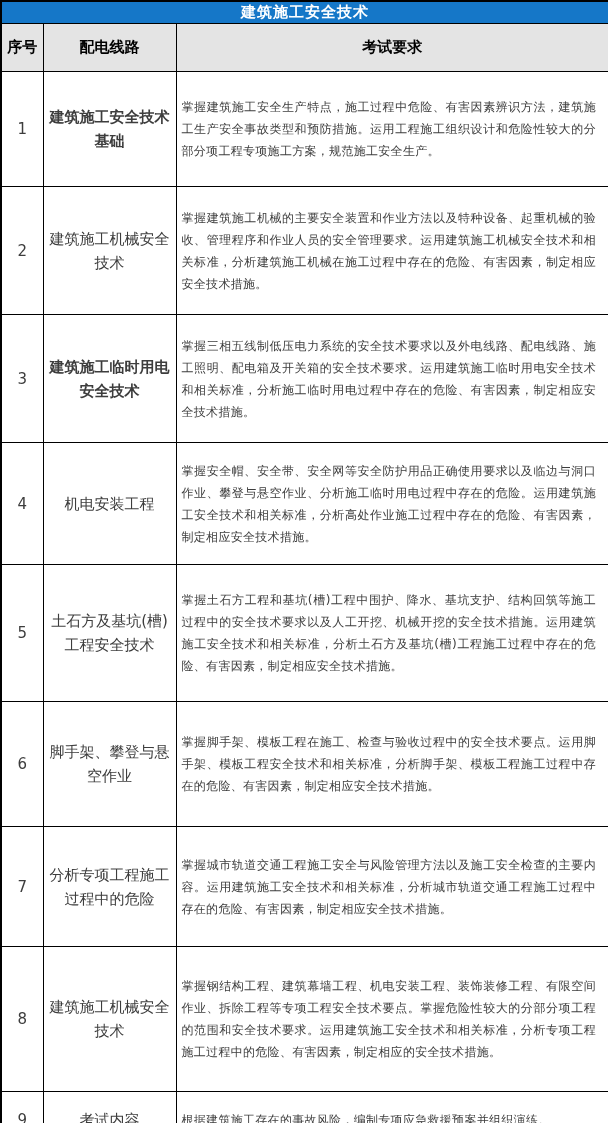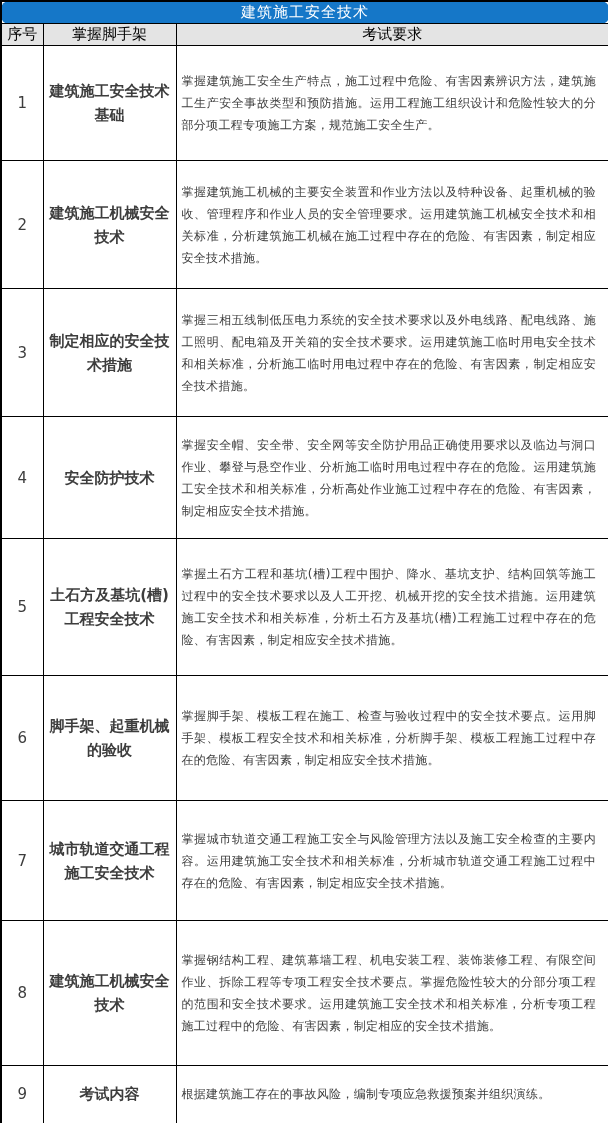--- a/index.html
+++ b/index.html
@@ -18,52 +18,50 @@
     border: 2px solid var(--border, #000000);
   }
   table.exam th, table.exam td {
     border: 1px solid var(--border, #000000);
     box-sizing: border-box;
   }
   .title-cell {
     background: var(--title-bg, #1577C8);
     color: var(--title-text, #FFFFFF);
     font-size: 15px;
-    font-weight: normal;
+    font-weight: bold;
     text-align: center;
     height: 22px;
     padding: 1px 0;
     letter-spacing: 1px;
-    border-radius: 8px;
   }
   .col-head {
     background: var(--header-bg, #E4E4E4);
     color: var(--header-text, #000000);
     font-size: 15px;
-    font-weight: normal;
+    font-weight: bold;
     text-align: center;
     height: 21px;
-    padding: 1px 0;
+    padding: 14px 0;
   }
   td.no {
     text-align: center;
     vertical-align: middle;
     font-size: 15px;
     color: var(--text, #303030);
     background: #ffffff;
   }
   td.content {
     text-align: center;
     vertical-align: middle;
     font-size: 15px;
     line-height: 24px;
     color: var(--text, #303030);
     padding: 2px 6px;
     background: #ffffff;
-    font-weight: bold;
   }
   td.content.bold {
     font-weight: bold;
     margin-top: 48px;
   }
   td.req {
     text-align: justify;
     vertical-align: middle;
     font-size: 12px;
     line-height: 22px;
@@ -91,58 +89,58 @@
       <col style="width:42px">
       <col style="width:133px">
       <col style="width:433px">
     </colgroup>
     <thead>
       <tr>
         <th class="title-cell" colspan="3">建筑施工安全技术</th>
       </tr>
       <tr>
         <th class="col-head">序号</th>
-        <th class="col-head">掌握脚手架</th>
+        <th class="col-head">配电线路</th>
         <th class="col-head">考试要求</th>
       </tr>
     </thead>
     <tbody>
         <tr>
     <td class="no">1</td>
     <td class="content bold">建筑施工安全技术基础</td>
     <td class="req">掌握建筑施工安全生产特点，施工过程中危险、有害因素辨识方法，建筑施工生产安全事故类型和预防措施。运用工程施工组织设计和危险性较大的分部分项工程专项施工方案，规范施工安全生产。</td>
   </tr>
         <tr>
     <td class="no">2</td>
     <td class="content">建筑施工机械安全技术</td>
     <td class="req">掌握建筑施工机械的主要安全装置和作业方法以及特种设备、起重机械的验收、管理程序和作业人员的安全管理要求。运用建筑施工机械安全技术和相关标准，分析建筑施工机械在施工过程中存在的危险、有害因素，制定相应安全技术措施。</td>
   </tr>
         <tr>
     <td class="no">3</td>
-    <td class="content bold">制定相应的安全技术措施</td>
+    <td class="content bold">建筑施工临时用电安全技术</td>
     <td class="req">掌握三相五线制低压电力系统的安全技术要求以及外电线路、配电线路、施工照明、配电箱及开关箱的安全技术要求。运用建筑施工临时用电安全技术和相关标准，分析施工临时用电过程中存在的危险、有害因素，制定相应安全技术措施。</td>
   </tr>
         <tr>
     <td class="no">4</td>
-    <td class="content">安全防护技术</td>
+    <td class="content">机电安装工程</td>
     <td class="req">掌握安全帽、安全带、安全网等安全防护用品正确使用要求以及临边与洞口作业、攀登与悬空作业、分析施工临时用电过程中存在的危险。运用建筑施工安全技术和相关标准，分析高处作业施工过程中存在的危险、有害因素，制定相应安全技术措施。</td>
   </tr>
         <tr>
     <td class="no">5</td>
     <td class="content">土石方及基坑(槽)工程安全技术</td>
     <td class="req">掌握土石方工程和基坑(槽)工程中围护、降水、基坑支护、结构回筑等施工过程中的安全技术要求以及人工开挖、机械开挖的安全技术措施。运用建筑施工安全技术和相关标准，分析土石方及基坑(槽)工程施工过程中存在的危险、有害因素，制定相应安全技术措施。</td>
   </tr>
         <tr>
     <td class="no">6</td>
-    <td class="content">脚手架、起重机械的验收</td>
+    <td class="content">脚手架、攀登与悬空作业</td>
     <td class="req">掌握脚手架、模板工程在施工、检查与验收过程中的安全技术要点。运用脚手架、模板工程安全技术和相关标准，分析脚手架、模板工程施工过程中存在的危险、有害因素，制定相应安全技术措施。</td>
   </tr>
         <tr>
     <td class="no">7</td>
-    <td class="content">城市轨道交通工程施工安全技术</td>
+    <td class="content">分析专项工程施工过程中的危险</td>
     <td class="req">掌握城市轨道交通工程施工安全与风险管理方法以及施工安全检查的主要内容。运用建筑施工安全技术和相关标准，分析城市轨道交通工程施工过程中存在的危险、有害因素，制定相应安全技术措施。</td>
   </tr>
         <tr>
     <td class="no">8</td>
     <td class="content">建筑施工机械安全技术</td>
     <td class="req">掌握钢结构工程、建筑幕墙工程、机电安装工程、装饰装修工程、有限空间作业、拆除工程等专项工程安全技术要点。掌握危险性较大的分部分项工程的范围和安全技术要求。运用建筑施工安全技术和相关标准，分析专项工程施工过程中的危险、有害因素，制定相应的安全技术措施。</td>
   </tr>
         <tr>
     <td class="no">9</td>
     <td class="content">考试内容</td>

